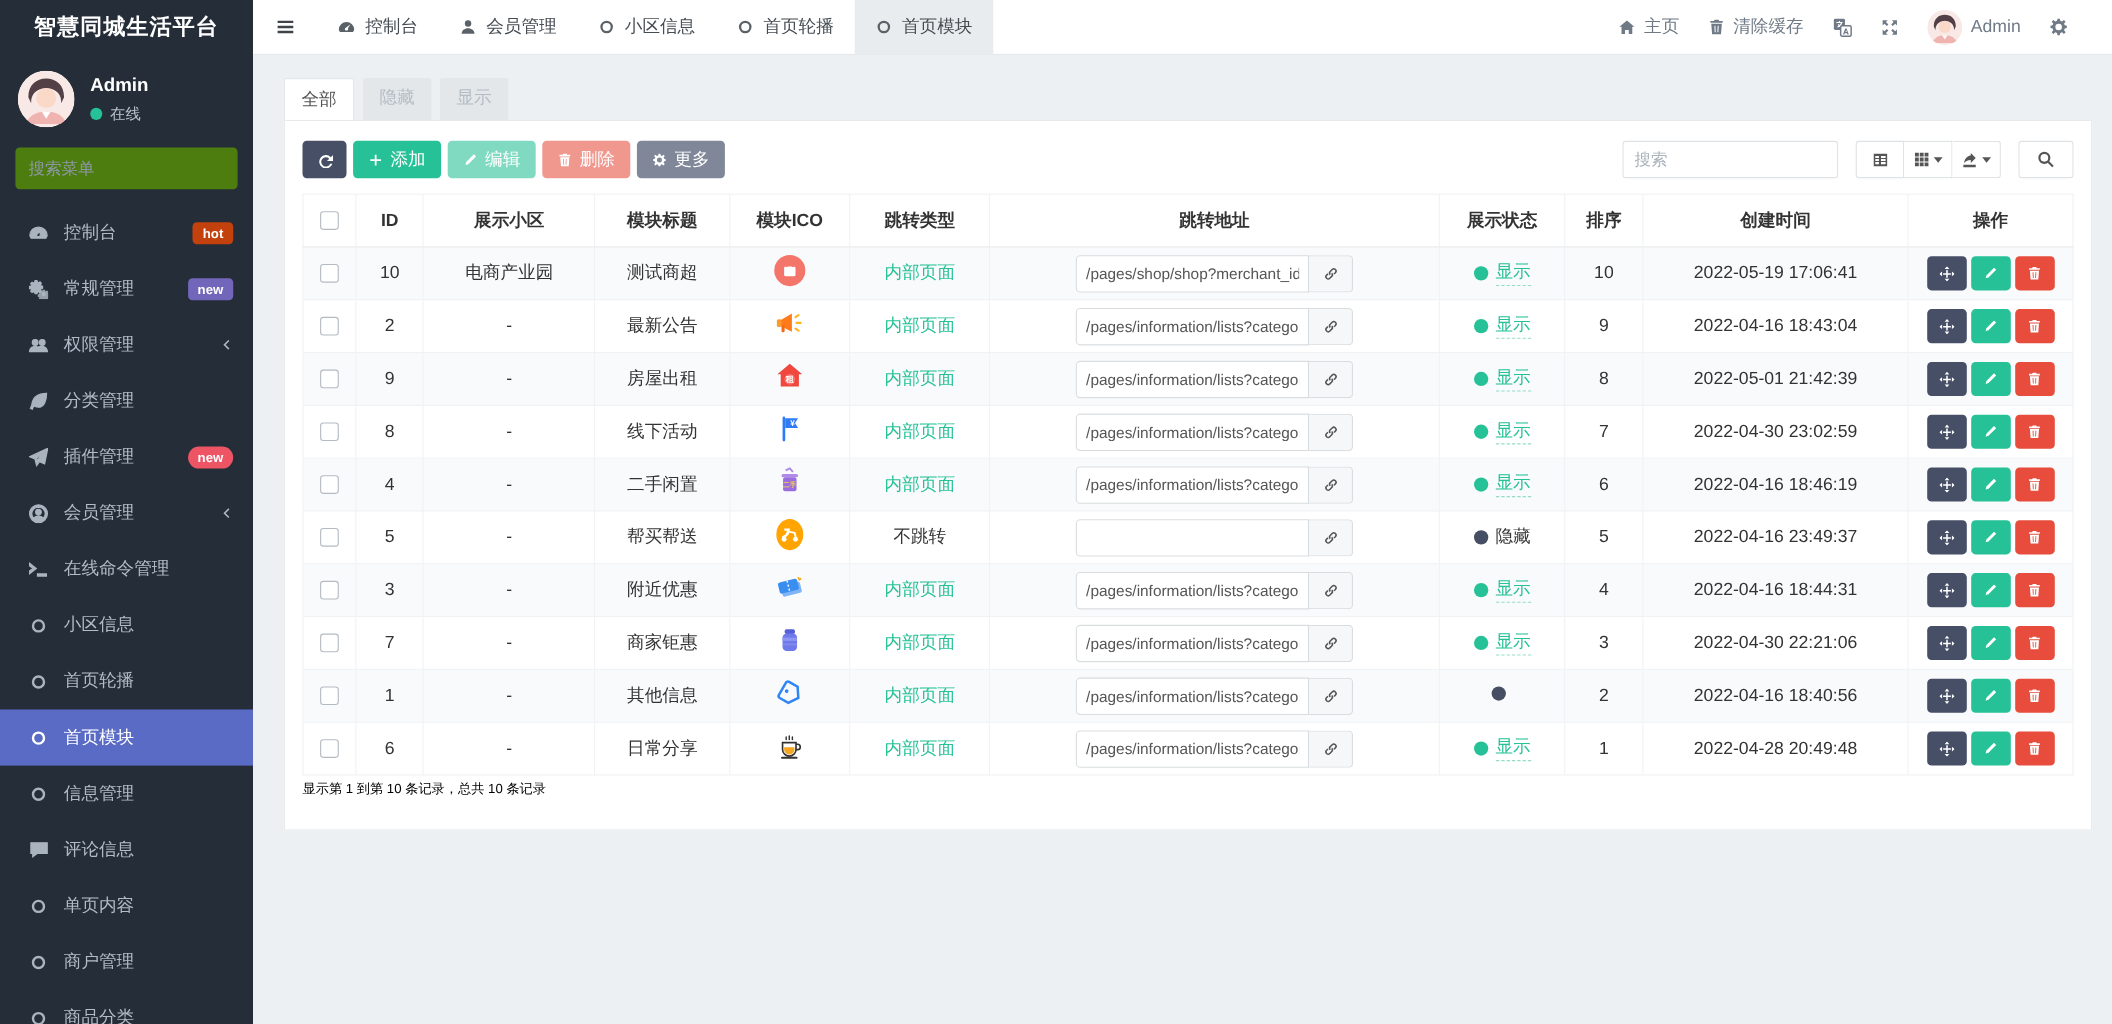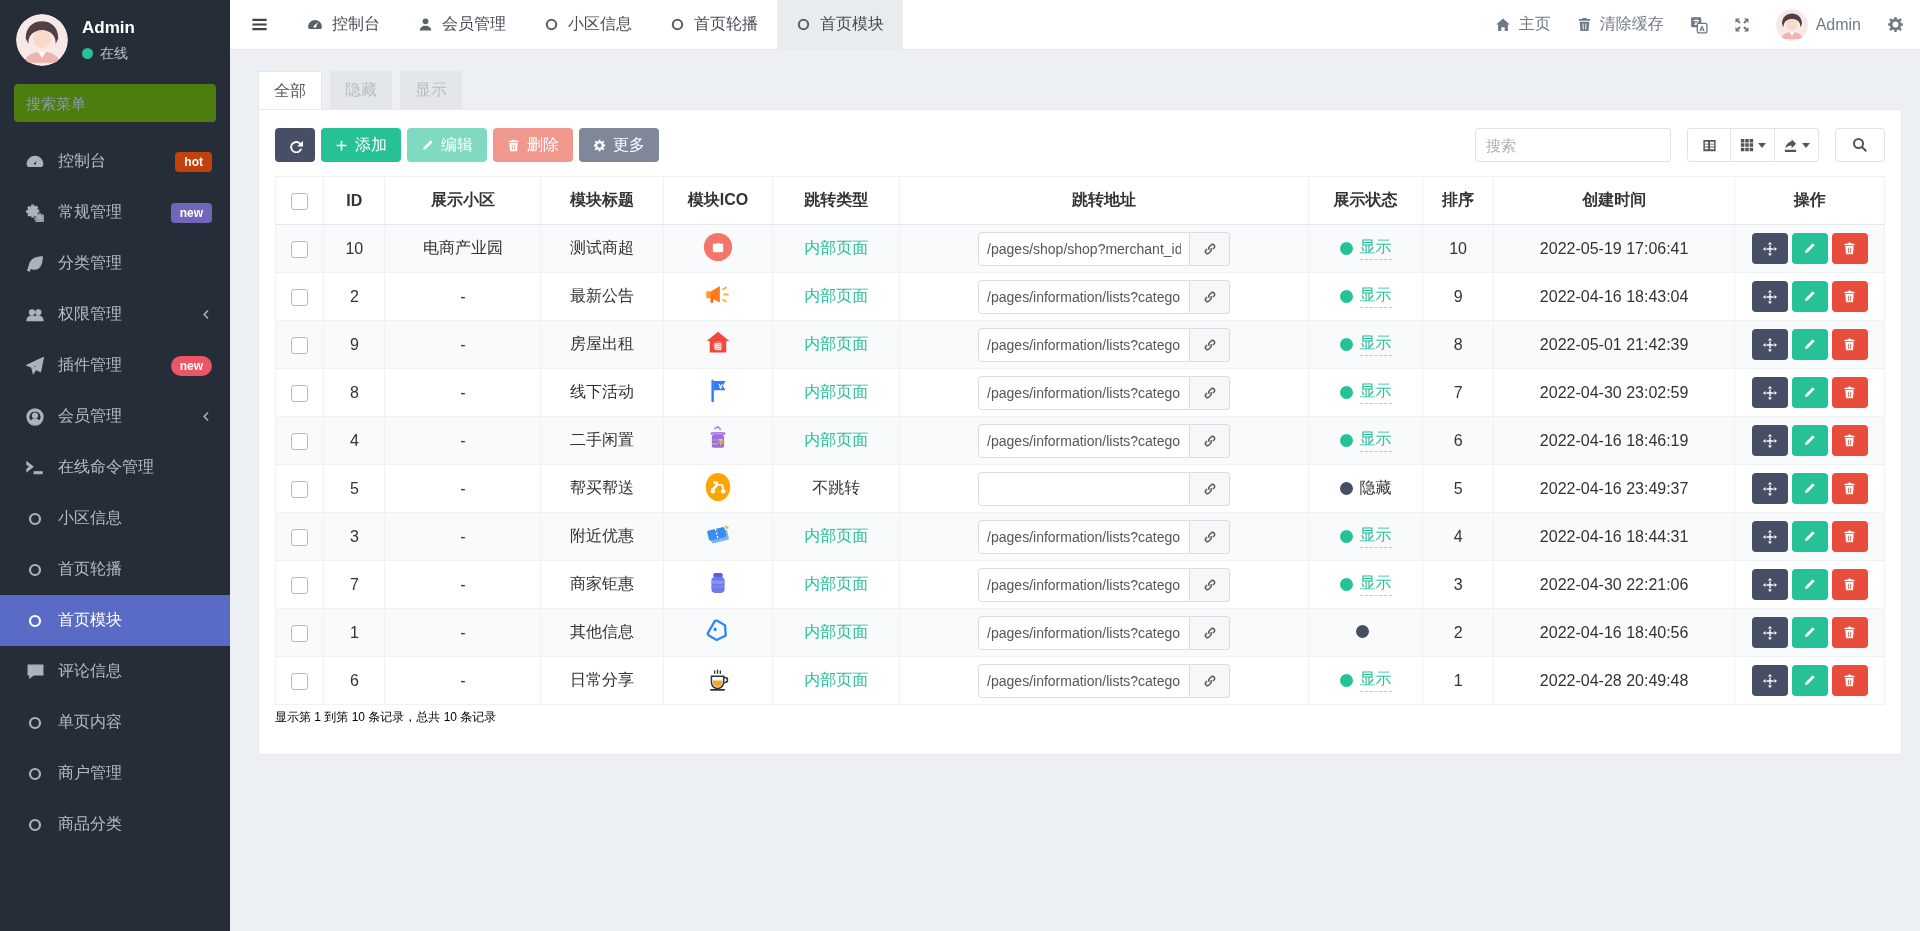--- a/index.html
+++ b/index.html
@@ -30,21 +30,21 @@
   .badge-purple { background:#7266ba; }
   .badge-red { background:#ed5565; border-radius:11px; }
   .chev { margin-left:auto; }
 
   
   .topbar { position:absolute; left:230px; right:0; top:0; height:50px; background:#fff; border-bottom:1px solid #e6e9eb; display:flex; align-items:stretch; z-index:4; }
   .burger { width:58px; display:flex; align-items:center; justify-content:center; cursor:pointer; }
   .top-tab { display:flex; align-items:center; gap:9px; padding:0 19px; font-size:16px; color:#454c52; cursor:pointer; }
   .top-tab svg { fill:#5a6268; }
   .top-tab.active { background:#e9ecef; }
-  .topbar-right { margin-left:auto; display:flex; align-items:center; gap:26px; padding-right:16px; color:#6f7a86; font-size:16px; }
+  .topbar-right { margin-left:auto; display:flex; align-items:center; gap:26px; padding-right:40px; color:#6f7a86; font-size:16px; }
   .tb-item { display:flex; align-items:center; gap:8px; cursor:pointer; }
   .tb-item svg { fill:#6f7a86; }
   .avatar-sm { width:32px; height:32px; border-radius:50%; overflow:hidden; }
 
   
   .content { position:absolute; left:230px; top:50px; right:0; bottom:0; background:#edf0f2; padding:21px 18px 0 28px; overflow:hidden; }
   .tabs-row { display:flex; gap:8px; }
   .ptab { height:38px; line-height:37px; padding:0 15px; font-size:16px; border-radius:2px 2px 0 0; cursor:pointer; }
   .ptab.active { background:#fff; color:#555; border:1px solid #e3e6e9; border-bottom:none; }
   .ptab.inactive { background:#e3e7ea; color:#b4bcc4; }
@@ -188,20 +188,21 @@
   <symbol id="i-avatar" viewBox="0 0 32 32">
       <circle cx="16" cy="16" r="16" fill="#f8e9e6"></circle>
       <path d="M6 15c0-7 4.5-10.5 10-10.5S26 8 26 15l-1.6 3.4c.3-4.4-2.4-8.4-8.4-8.4s-8.7 4-8.4 8.4L6 15z" fill="#534047"></path>
       <circle cx="16" cy="15.5" r="5.6" fill="#fbd9c8"></circle>
       <path d="M4.5 30c1.8-4.8 6.2-7 11.5-7s9.7 2.2 11.5 7H4.5z" fill="#efb3b0"></path>
       <path d="M13.5 23h5l-2.5 4-2.5-4z" fill="#fff"></path>
     </symbol>
 </svg>
 
 <aside class="sidebar">
+  <div class="brand">智慧同城生活平台</div>
   <div class="profile">
     <span class="avatar-lg">
         <svg width="52" height="52">
           <use href="#i-avatar"></use>
         </svg>
       </span>
     <span class="profile-info">
       <div class="profile-name">Admin</div>
       <div class="profile-status">
           <span class="online-dot"></span>
@@ -230,41 +231,41 @@
           <svg width="18" height="18">
             <use href="#i-cogs"></use>
           </svg>
         </span>
         <span>常规管理</span>
         <span class="badge badge-purple">new</span>
       </li>
     <li class="menu-item">
         <span class="mi-icon">
           <svg width="18" height="18">
-            <use href="#i-leaf"></use>
-          </svg>
-        </span>
-        <span>分类管理</span>
-      </li>
-    <li class="menu-item">
-        <span class="mi-icon">
-          <svg width="18" height="18">
             <use href="#i-users"></use>
           </svg>
         </span>
         <span>权限管理</span>
         <span class="chev">
           <svg width="13" height="13" fill="#aab4bf">
             <use href="#i-chev-left"></use>
           </svg>
         </span>
       </li>
     <li class="menu-item">
         <span class="mi-icon">
           <svg width="18" height="18">
+            <use href="#i-leaf"></use>
+          </svg>
+        </span>
+        <span>分类管理</span>
+      </li>
+    <li class="menu-item">
+        <span class="mi-icon">
+          <svg width="18" height="18">
             <use href="#i-plane"></use>
           </svg>
         </span>
         <span>插件管理</span>
         <span class="badge badge-red">new</span>
       </li>
     <li class="menu-item">
         <span class="mi-icon">
           <svg width="18" height="18">
             <use href="#i-user-circle"></use>
@@ -301,20 +302,28 @@
         </span>
         <span>首页轮播</span>
       </li>
     <li class="menu-item active">
         <span class="mi-icon">
           <svg width="16" height="16" fill="none">
             <use href="#i-circle"></use>
           </svg>
         </span>
         <span>首页模块</span>
+      </li>
+    <li class="menu-item">
+        <span class="mi-icon">
+          <svg width="16" height="16" fill="none">
+            <use href="#i-circle"></use>
+          </svg>
+        </span>
+        <span>信息管理</span>
       </li>
     <li class="menu-item">
         <span class="mi-icon">
           <svg width="17" height="17">
             <use href="#i-comment"></use>
           </svg>
         </span>
         <span>评论信息</span>
       </li>
     <li class="menu-item">

